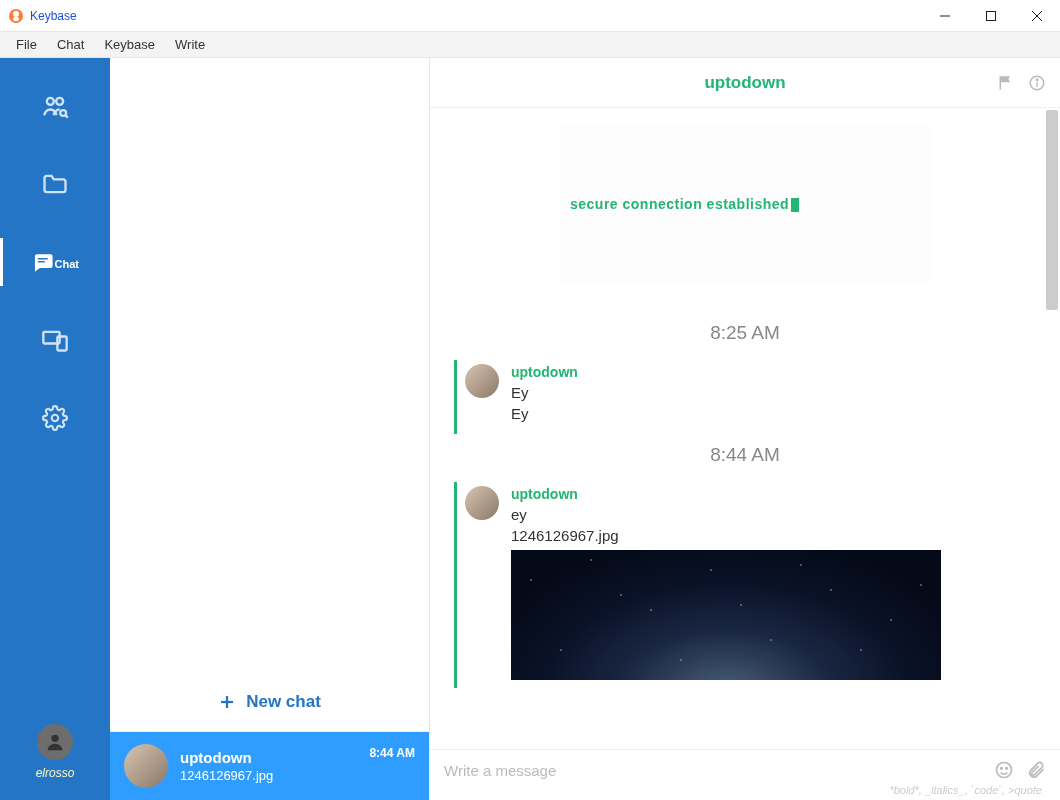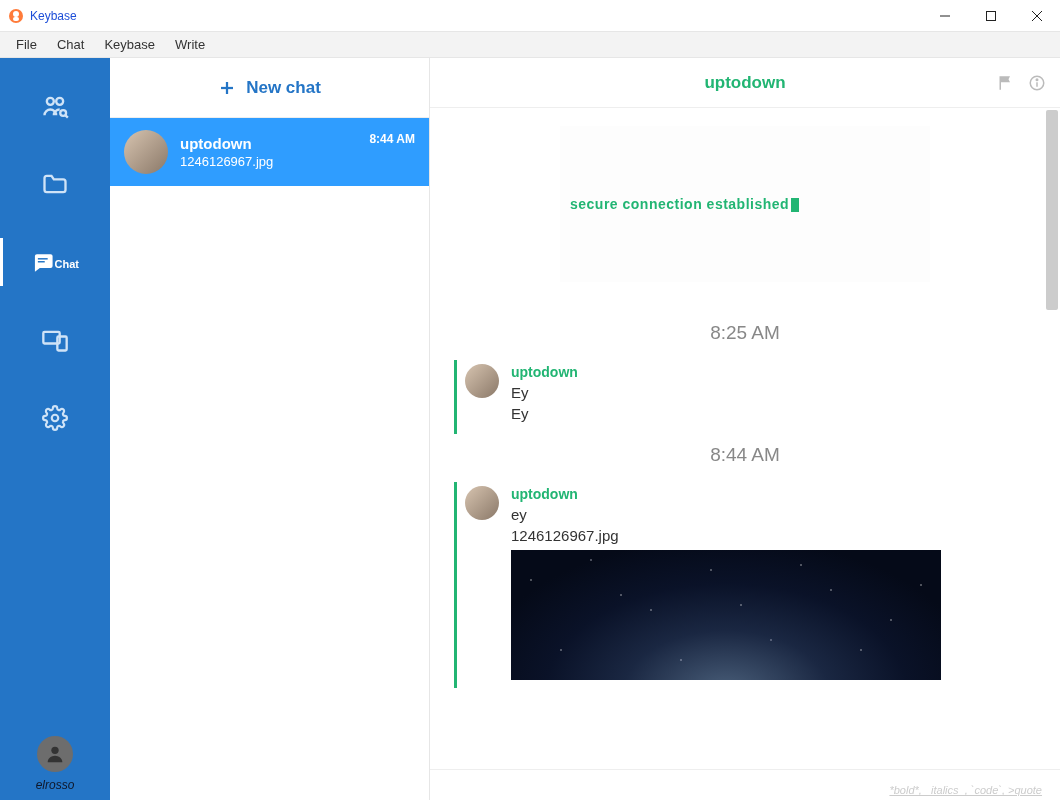--- a/index.html
+++ b/index.html
@@ -70,36 +70,37 @@
 .rail-item.active { color: #fff; }
 .rail-item.active::before {
   content: "";
   position: absolute; left: -31px; top: 0; bottom: 0;
   width: 3px; background: #fff;
 }
 .rail-label { font-size: 11px; margin-top: 4px; font-weight: 600; }
 .rail-spacer { flex: 1; }
 .rail-user {
   display: flex; flex-direction: column; align-items: center;
-  margin-bottom: 8px; color: #0f172a; font-style: italic;
+  margin-bottom: 20px; color: #fef9c3; font-style: italic;
 }
 .rail-avatar {
   width: 36px; height: 36px; border-radius: 50%;
   background: #6d6d6d; display: flex; align-items: center; justify-content: center;
   margin-bottom: 6px;
 }
 .rail-avatar svg { width: 22px; height: 22px; }
 .rail-username { font-size: 12px; }
 
 
 .convlist {
   width: 320px;
   border-right: 1px solid #e6e6e6;
   display: flex; flex-direction: column;
   background: #fff;
+  justify-content: flex-end;
 }
 .newchat {
   height: 60px;
   display: flex; align-items: center; justify-content: center;
   gap: 10px; cursor: pointer;
   color: #2475c6; font-weight: 600; font-size: 17px;
   border-bottom: 1px solid #eee;
 }
 .conv-item {
   display: flex; align-items: center;
@@ -200,21 +201,21 @@
   display: flex; align-items: center; gap: 12px;
 }
 .composer-input {
   flex: 1; border: none; outline: none;
   font-size: 15px; color: #333;
 }
 .composer-input::placeholder { color: #bbb; }
 .composer-icons { display: flex; gap: 12px; color: #bbb; }
 .composer-hint {
   text-align: right; font-size: 11px; color: #ccc;
-  font-style: italic; margin-top: 4px; padding-right: 4px; text-decoration: underline;
+  font-style: italic; margin-top: 4px; padding-right: 4px;
 }
 
 
 .fake-scrollbar {
   position: absolute; top: 52px; right: 2px; bottom: 80px; width: 12px;
 }
 .fake-thumb {
   position: absolute; top: 0; width: 12px; height: 200px;
   background: #ccc; border-radius: 2px;
 }
@@ -376,17 +377,35 @@
           <div class="msg-image"></div>
         </div>
       </div>
     </div>
 
     <div class="fake-scrollbar">
       <div class="fake-thumb"></div>
     </div>
 
     <div class="composer">
+      <div class="composer-row">
+        <input class="composer-input" placeholder="Write a message" style="">
+        <div class="composer-icons">
+          <span>
+            <svg width="20" height="20" viewBox="0 0 24 24" fill="none" stroke="currentColor" stroke-width="2">
+                <circle cx="12" cy="12" r="9"></circle>
+                <circle cx="9" cy="10" r="1" fill="currentColor"></circle>
+                <circle cx="15" cy="10" r="1" fill="currentColor"></circle>
+                <path d="M8 15c1 1.5 2.5 2 4 2s3-.5 4-2"></path>
+              </svg>
+          </span>
+          <span>
+            <svg width="20" height="20" viewBox="0 0 24 24" fill="none" stroke="currentColor" stroke-width="2">
+                <path d="M21 11l-8.5 8.5a5 5 0 0 1-7-7L14 4a3.5 3.5 0 0 1 5 5l-8.5 8.5a2 2 0 0 1-3-3L15 7"></path>
+              </svg>
+          </span>
+        </div>
+      </div>
       <div class="composer-hint">*bold*, _italics_, `code`, &gt;quote</div>
     </div>
   </div>
 
 </div>
 
 </body></html>

